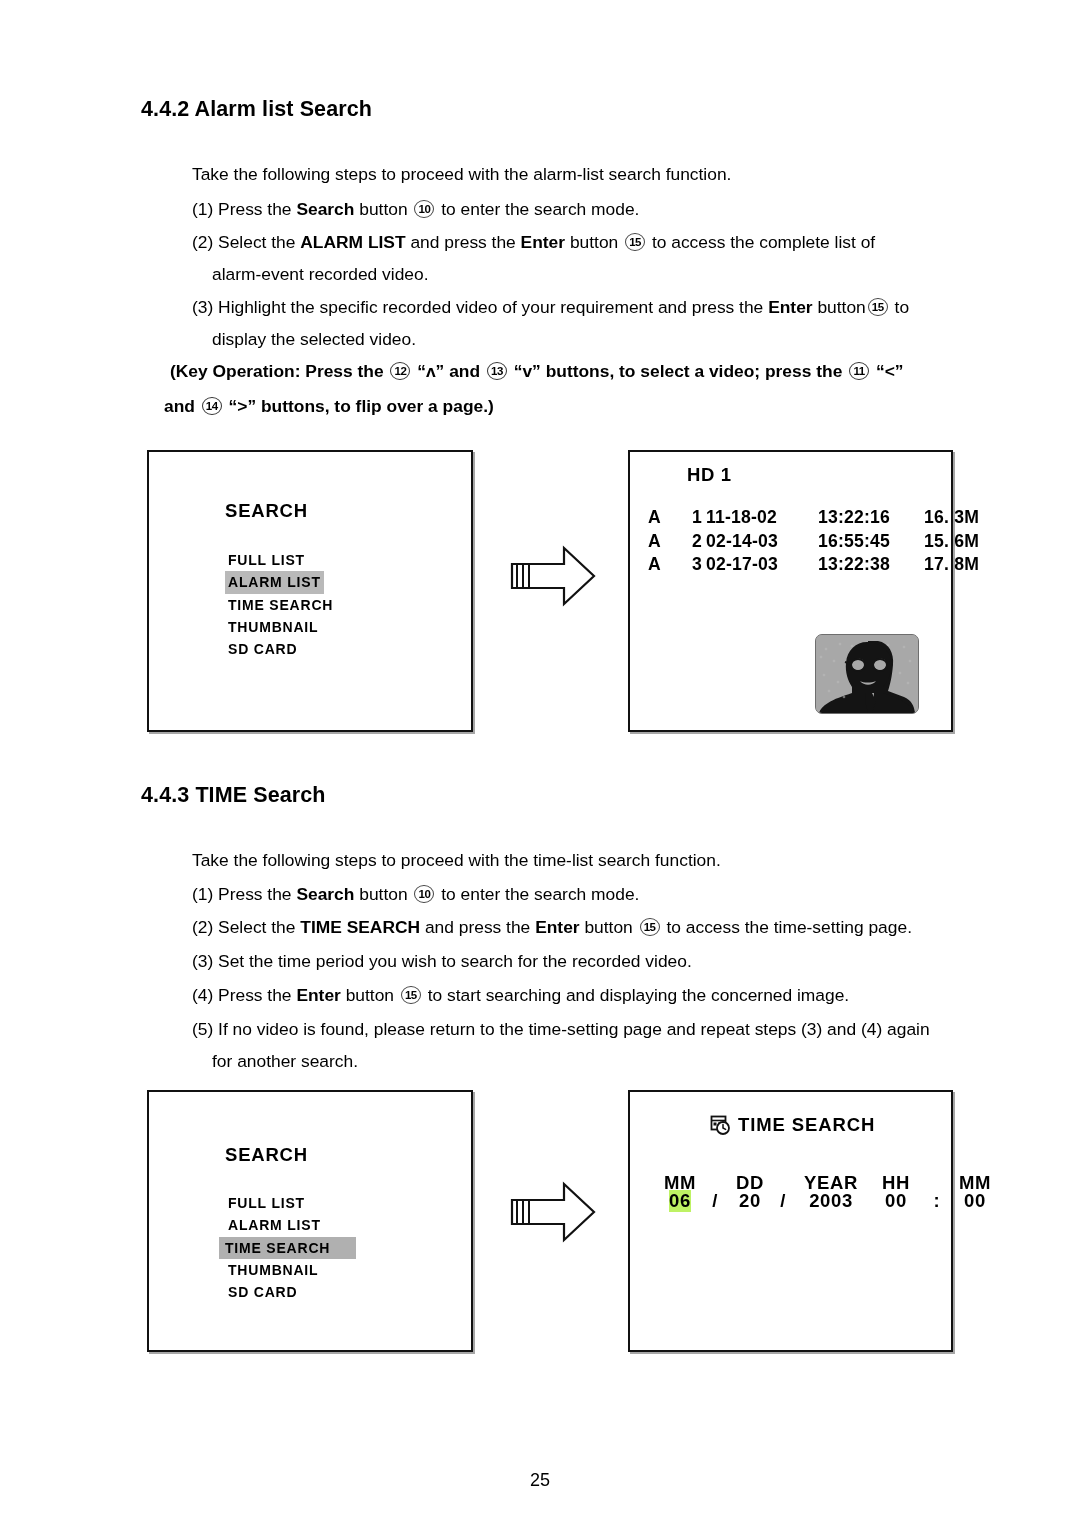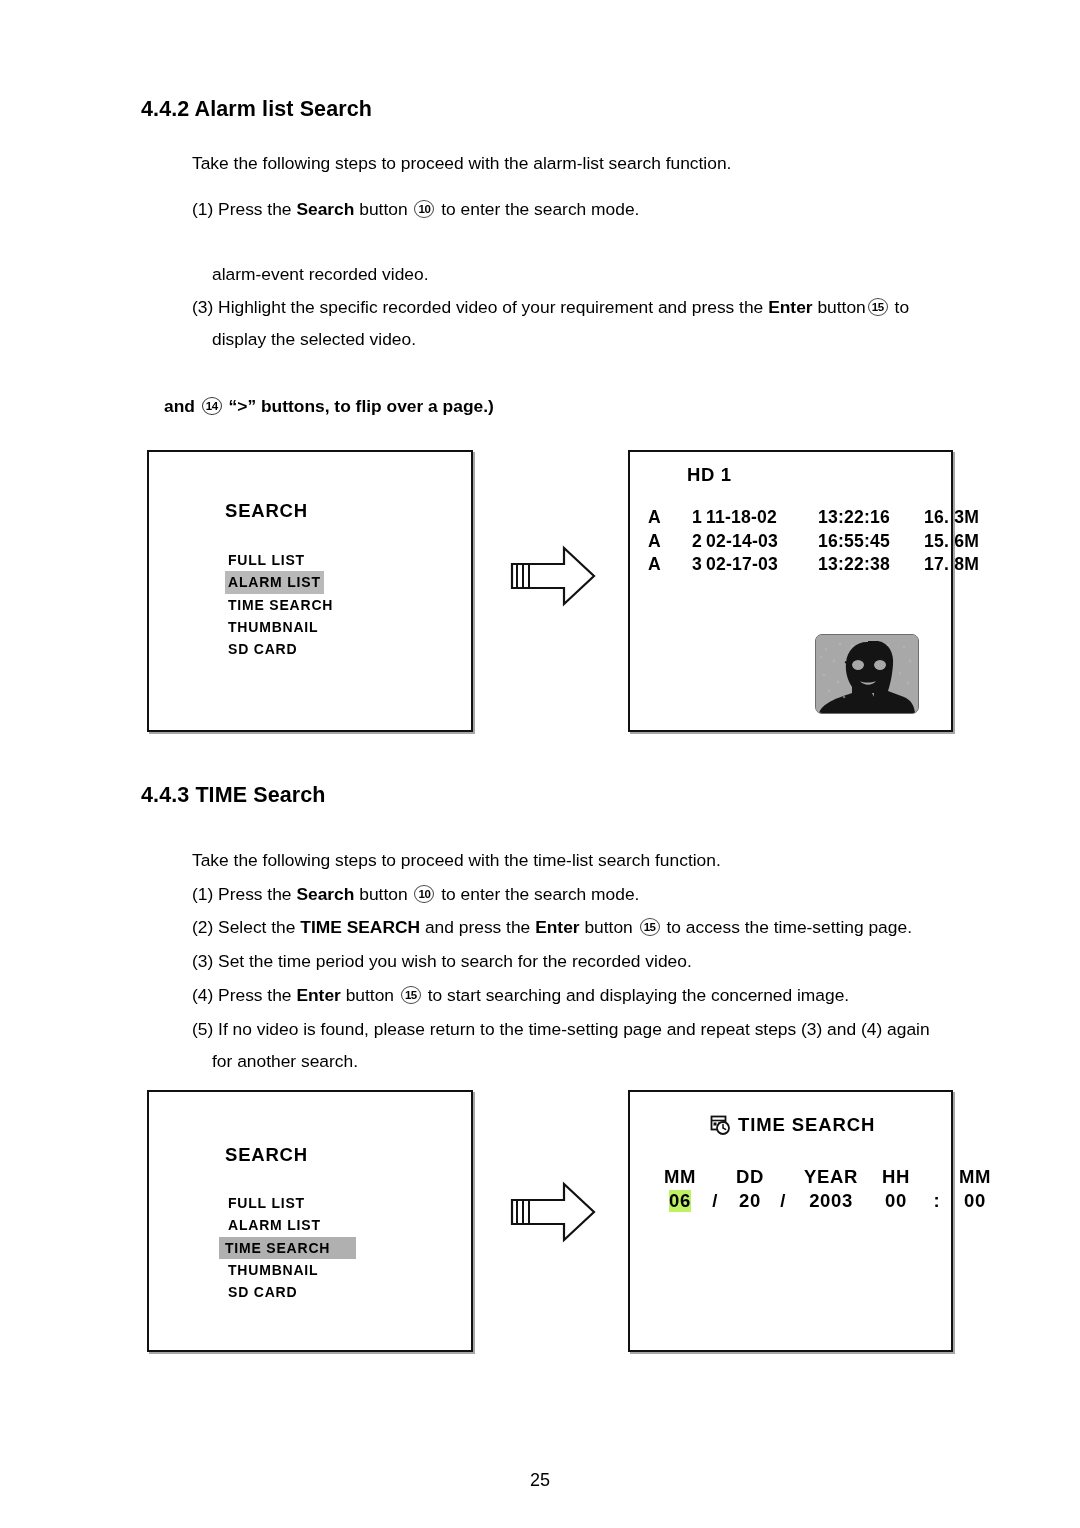--- a/index.html
+++ b/index.html
@@ -163,21 +163,21 @@
     left: 80px; top: 23px;
     width: 21px; height: 21px;
   }
   .ts-labels, .ts-values {
     position: absolute;
     font-size: 18.5px;
     font-weight: bold;
     letter-spacing: 0.6px;
     white-space: nowrap;
   }
-  .ts-labels { left: 28px; top: 74px; }
+  .ts-labels { left: 28px; top: 80px; }
   .ts-values { left: 28px; top: 98px; }
   .ts-labels span, .ts-values span { display: inline-block; text-align: center; }
   .w-mm  { width: 44px; }
   .w-sep { width: 26px; }
   .w-dd  { width: 44px; }
   .w-sep2{ width: 22px; }
   .w-yr  { width: 74px; }
   .w-hh  { width: 56px; }
   .w-col { width: 26px; }
   .w-mn  { width: 50px; }
@@ -197,33 +197,39 @@
     font-size: 18px;
   }
 </style>
 </head>
 <body>
 
 <div class="page">
 
   <div class="section-heading" id="heading-442">4.4.2 Alarm list Search</div>
 
-  <div class="body-line indent1" style="top:152px">Take the following steps to proceed with the alarm-list search function.</div>
+  <div class="body-line indent1" style="top:163px">Take the following steps to proceed with the alarm-list search function.</div>
 
   <div class="body-line indent1" style="top:198px">
     <span>(1) Press the </span><b>Search</b><span> button </span><span class="keynum">10</span><span> to enter the search mode.</span>
   </div>
 
+  <div class="body-line indent1" style="top:231px">
+    <span>(2) Select the </span><b>ALARM LIST</b><span> and press the </span><b>Enter</b><span> button </span><span class="keynum">15</span><span> to access the complete list of</span>
+  </div>
   <div class="body-line indent2" style="top:263px">alarm-event recorded video.</div>
 
   <div class="body-line indent1" style="top:296px">
     <span>(3) Highlight the specific recorded video of your requirement and press the </span><b>Enter</b><span> button</span><span class="keynum">15</span><span> to</span>
   </div>
   <div class="body-line indent2" style="top:328px">display the selected video.</div>
 
+  <div class="keyop" style="left:170px; top:361px">
+    <span>(Key Operation: Press the </span><span class="keynum">12</span><span> “ʌ” and </span><span class="keynum">13</span><span> “v” buttons, to select a video; press the </span><span class="keynum">11</span><span> “&lt;”</span>
+  </div>
   <div class="keyop" style="left:164px; top:396px">
     <span>and </span><span class="keynum">14</span><span> “&gt;” buttons, to flip over a page.)</span>
   </div>
 
   <div class="osd-box" id="box-search-alarm">
     <div class="osd-title" style="left:76px; top:48px">SEARCH</div>
     <div class="osd-menu" style="left:76px; top:97px">
       <span class="mi">FULL LIST</span>
       <span class="mi sel">ALARM LIST</span>
       <span class="mi">TIME SEARCH</span>

